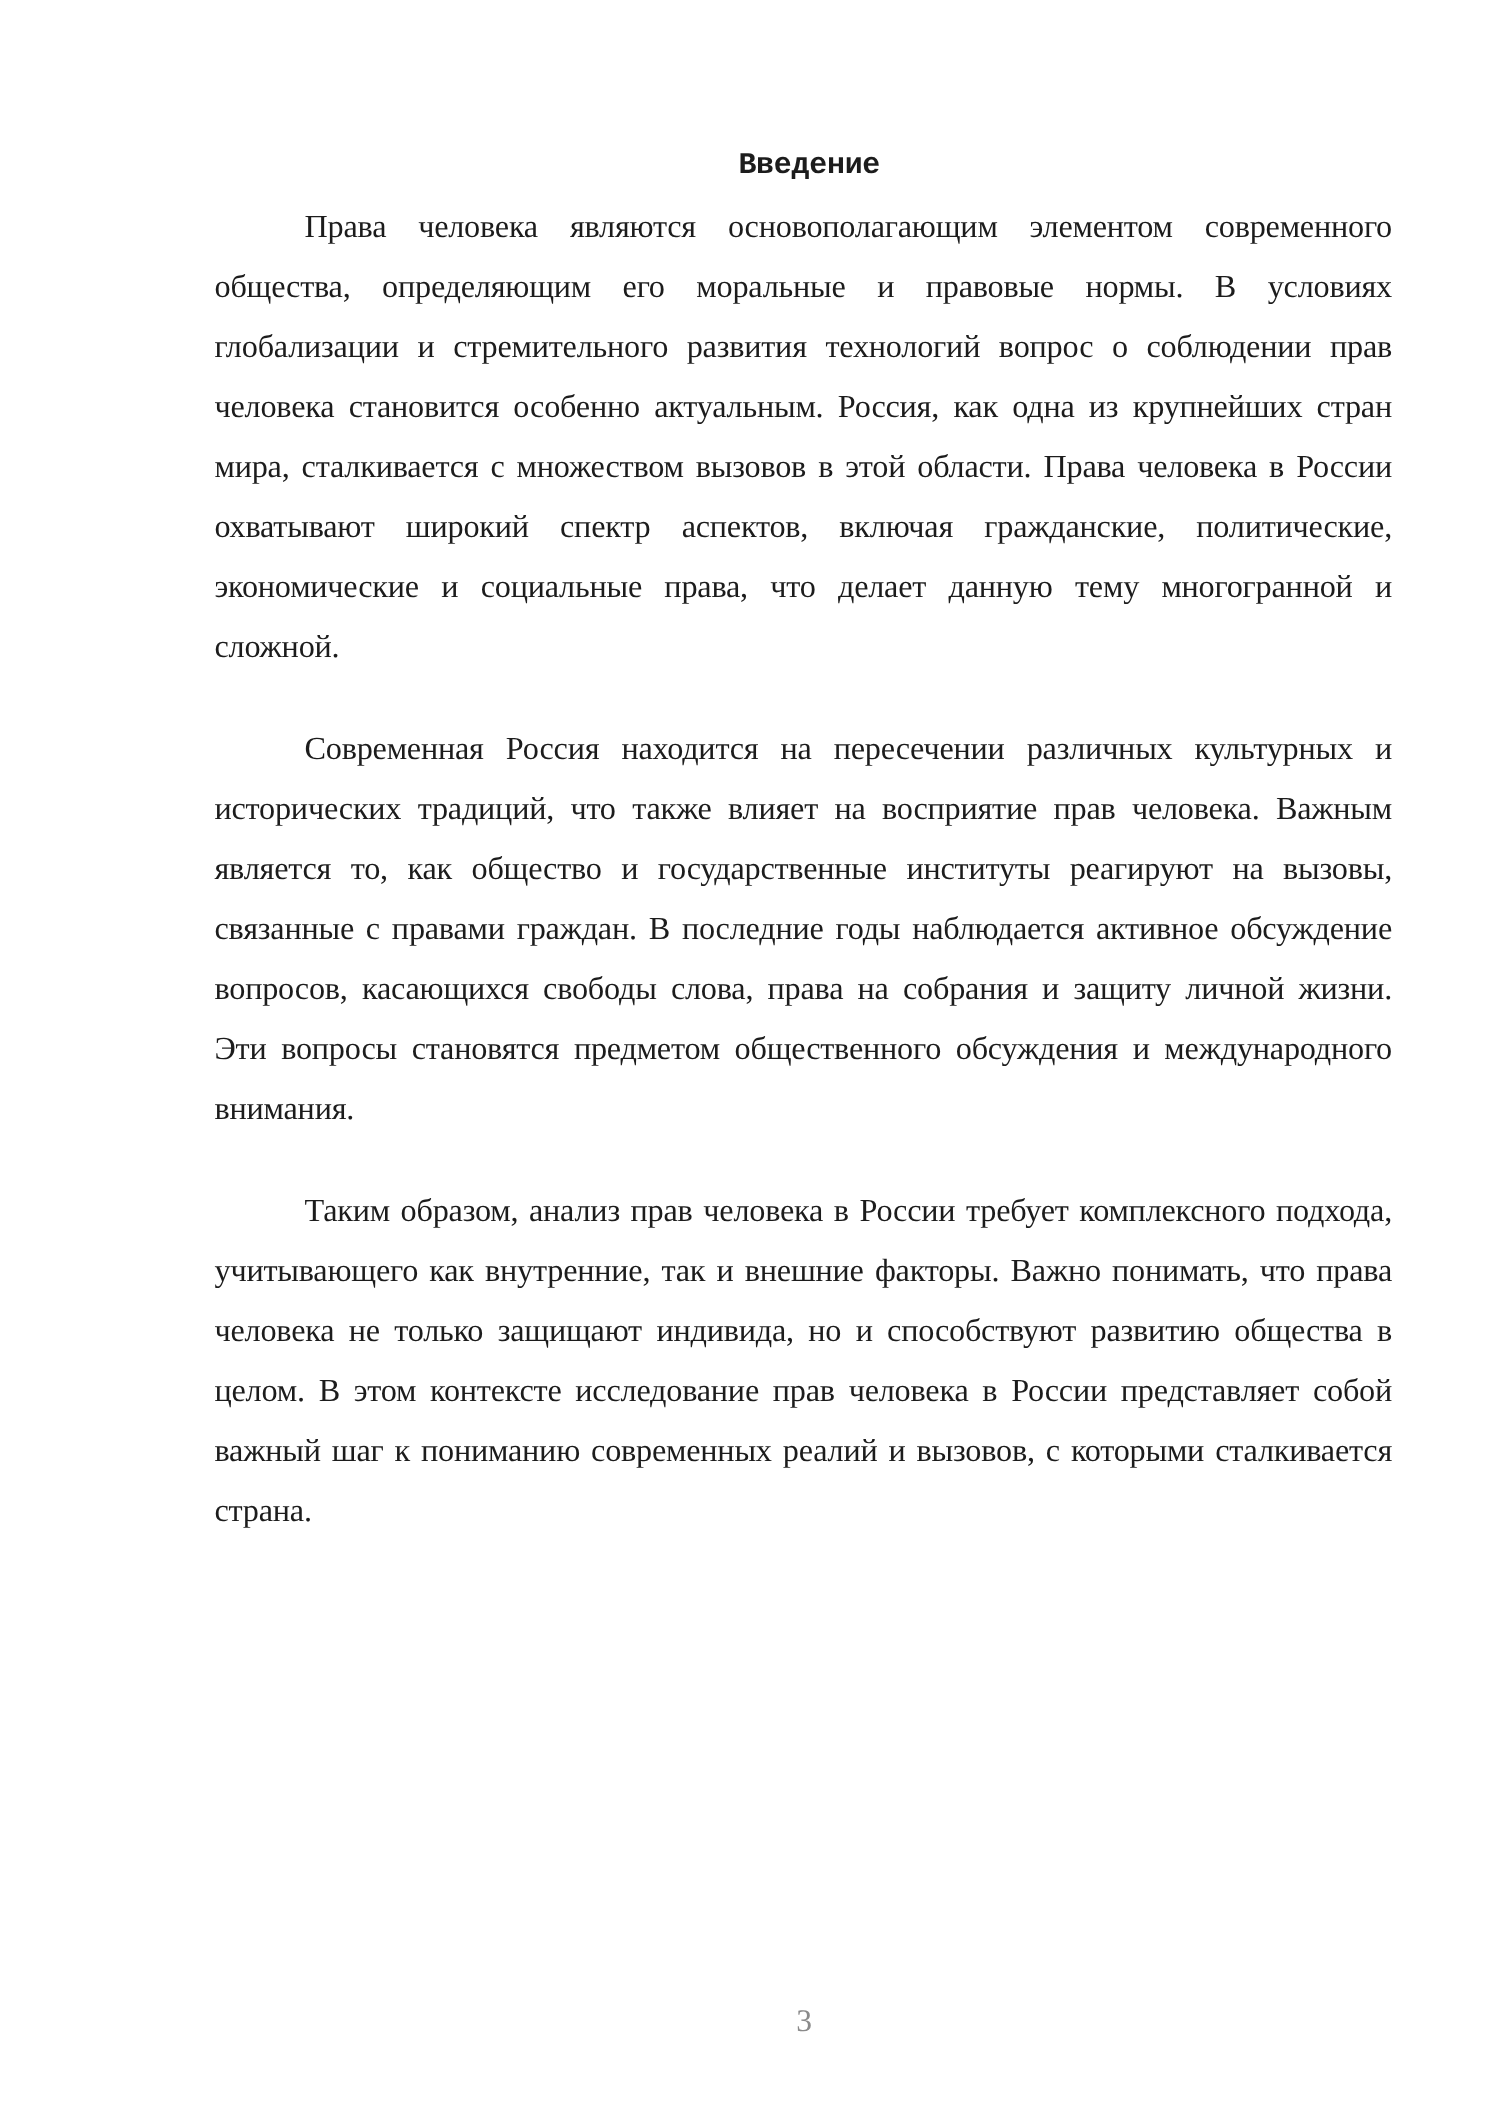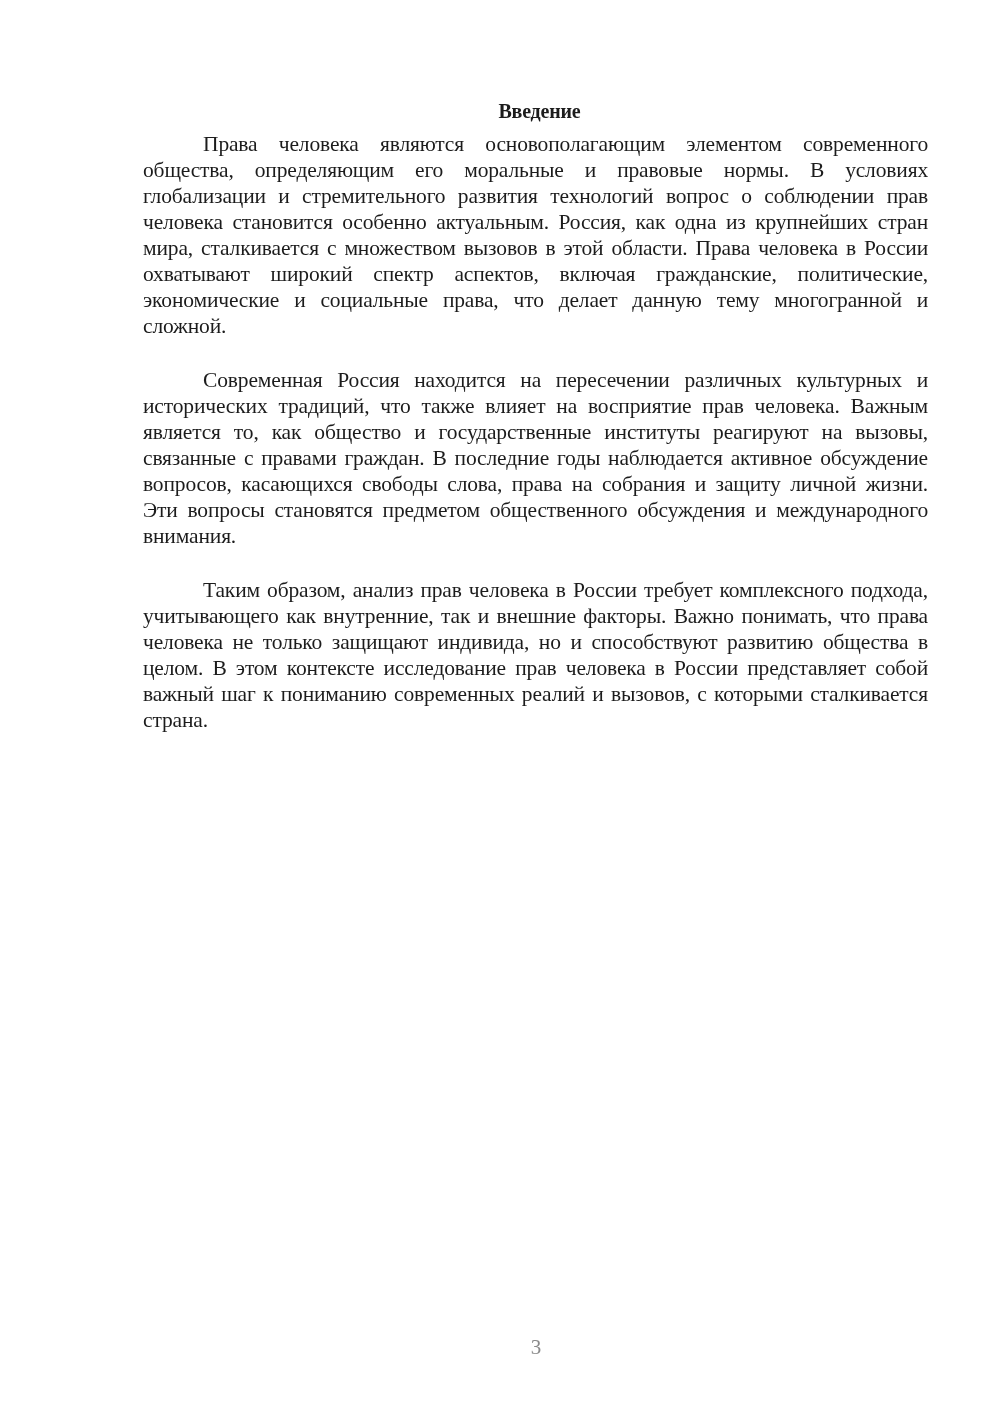--- a/index.html
+++ b/index.html
@@ -29,24 +29,25 @@
       width: 785px;
     }
     .heading {
       text-align: center;
       font-weight: bold;
       font-size: 20px;
       line-height: 30px;
       margin: 0 0 5px 0;
       padding-left: 8px;
       letter-spacing: -0.2px;
+      font-family: Liberation Mono, monospace;
     }
     .para {
       font-size: 21.5px;
-      line-height: 26px;
+      line-height: 40px;
       text-align: justify;
       text-indent: 60px;
       margin: 0;
       letter-spacing: -0.15px;
       word-spacing: 0.5px;
     }
     .para + .para {
       margin-top: 28px;
     }
     .page-number {

